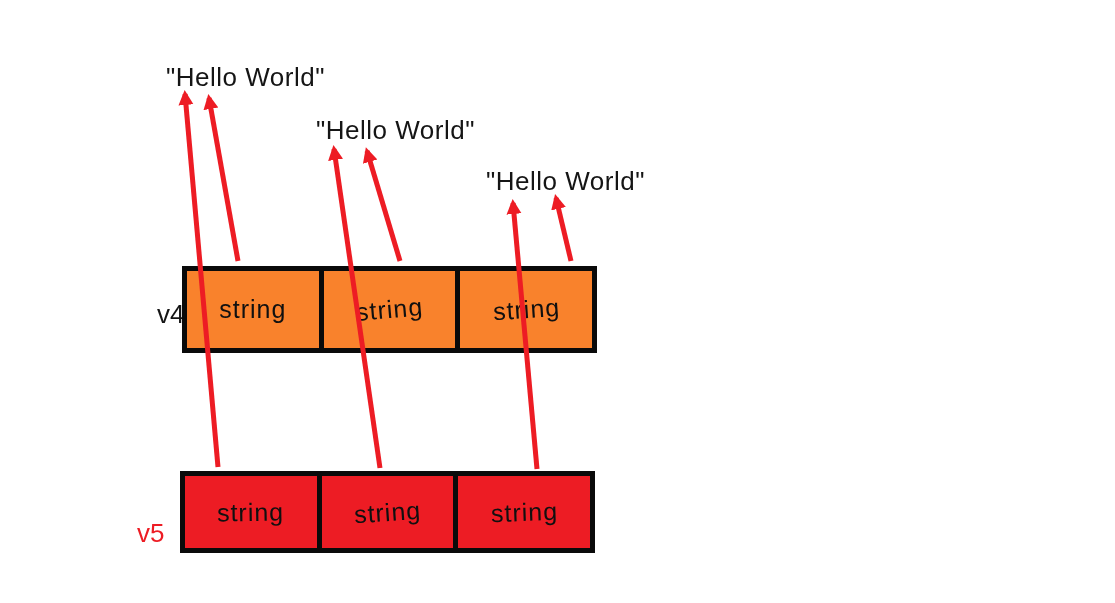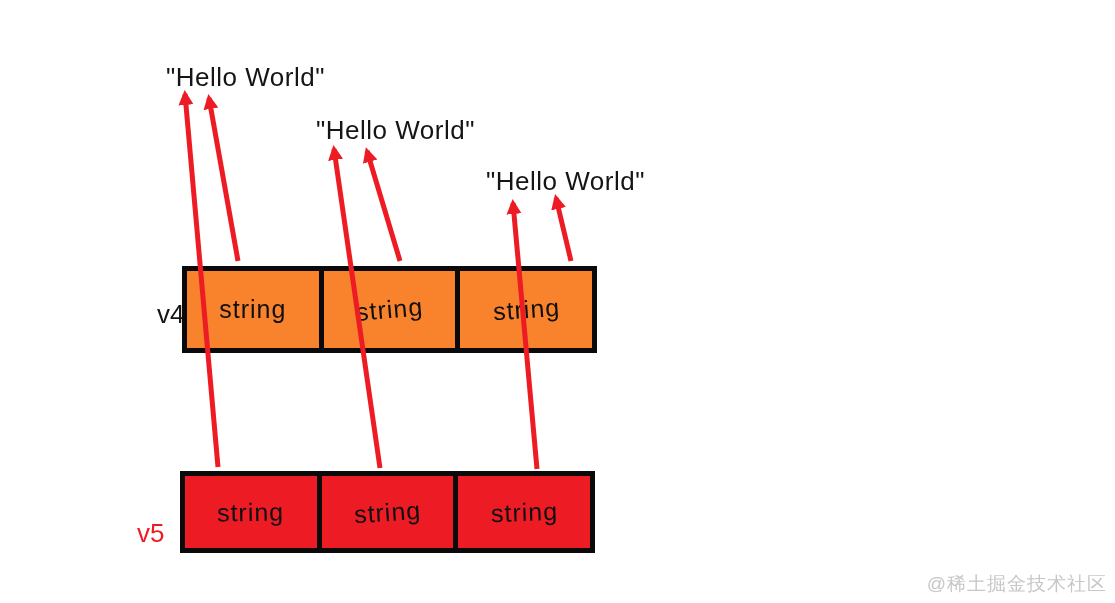--- a/index.html
+++ b/index.html
@@ -129,15 +129,14 @@
       </marker>
     </defs>
   <line x1="218" y1="467" x2="185" y2="94" marker-end="url(#ah)"></line>
       <line x1="238" y1="261" x2="209" y2="98" marker-end="url(#ah)"></line>
       <line x1="380" y1="468" x2="334" y2="149" marker-end="url(#ah)"></line>
       <line x1="400" y1="261" x2="367" y2="151" marker-end="url(#ah)"></line>
       <line x1="537" y1="469" x2="513" y2="203" marker-end="url(#ah)"></line>
       <line x1="571" y1="261" x2="556" y2="198" marker-end="url(#ah)"></line>
     </svg>
 
-  <div class="watermark">@稀土掘金技术社区</div>
 
 </div>
 
 </body></html>

